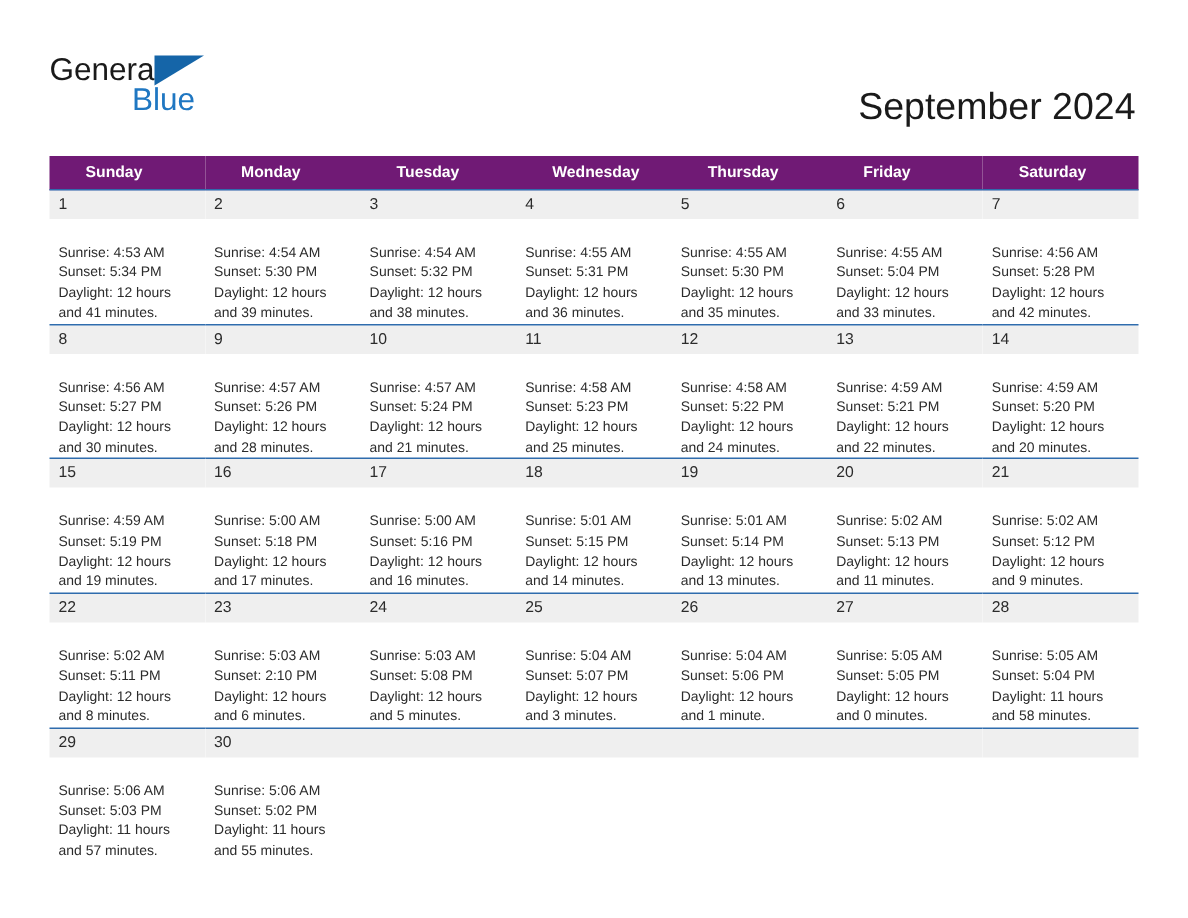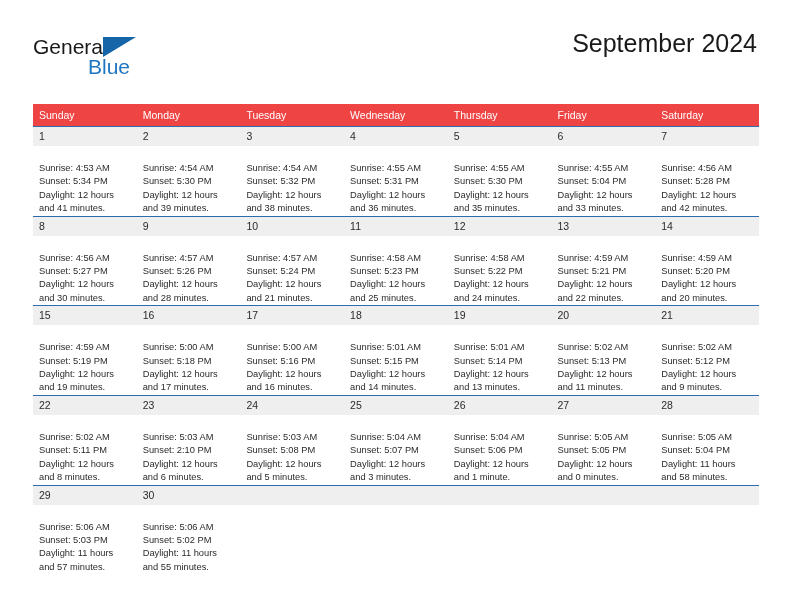--- a/index.html
+++ b/index.html
@@ -71,46 +71,47 @@
     position: absolute;
     right: 35px;
     top: 28px;
     text-align: right;
   }
   .cal-title {
     font-size: 25px;
     color: #1a1a1a;
     line-height: 1.25;
     white-space: nowrap;
+    margin-top: 28px;
   }
   .cal-subtitle {
     font-size: 13.5px;
     color: #1a1a1a;
     line-height: 1.3;
     margin-top: 7px;
     white-space: nowrap;
   }
 
   
   .calendar {
     position: absolute;
     left: 33px;
     top: 104px;
     width: 726px;
     border-collapse: collapse;
     table-layout: fixed;
   }
 
   .calendar th {
-    background: #ef4444;
+    background: #701a75;
     color: #ffffff;
-    font-weight: normal;
+    font-weight: bold;
     font-size: 10.5px;
     text-align: left;
-    padding: 5px 0 5px 6px;
+    padding: 5px 0 5px 24px;
     height: 11px;
     border: none;
   }
 
   .calendar td {
     vertical-align: top;
     padding: 0;
     width: 103.7px;
     height: 84px;
     border-top: 1.2px solid #2f6cad;

